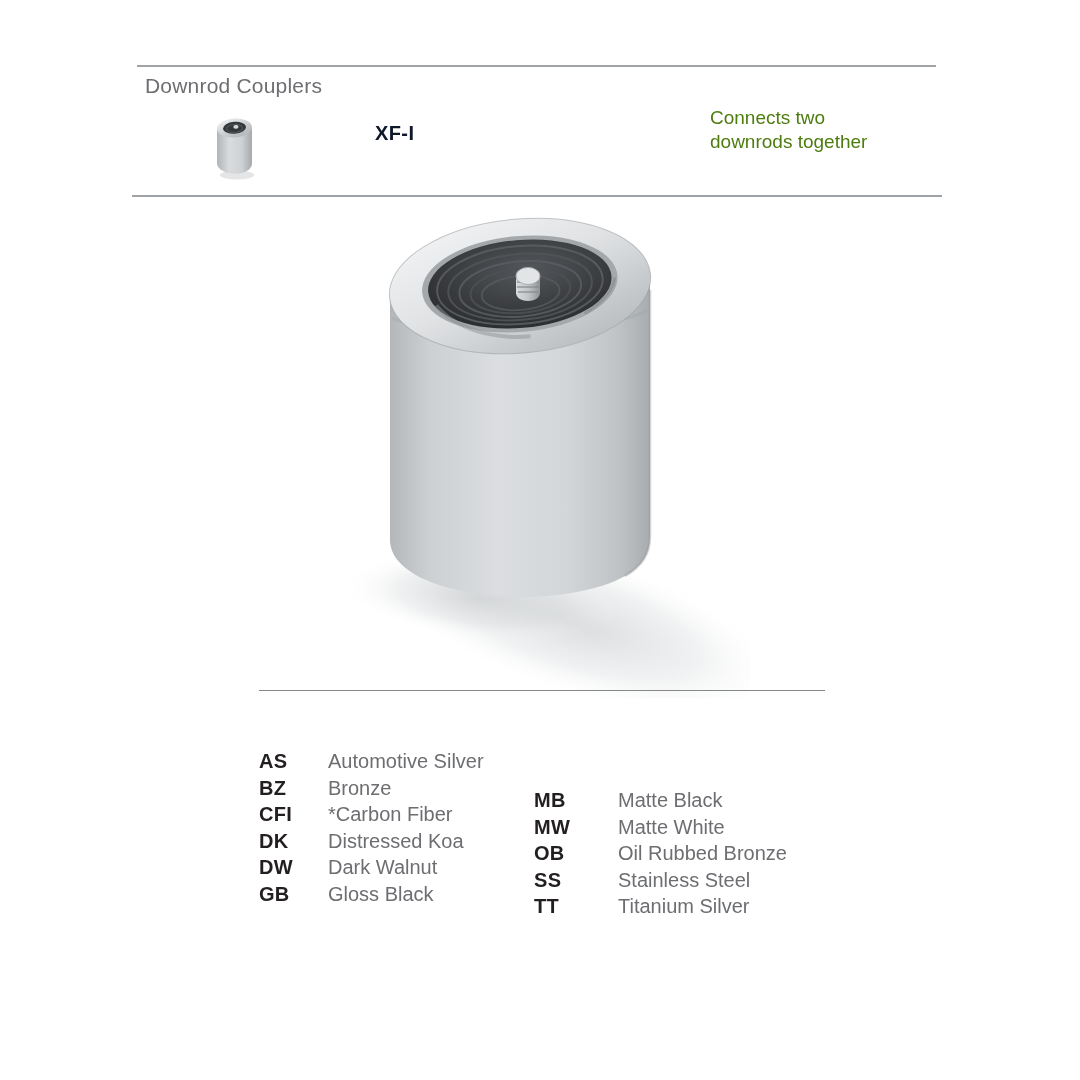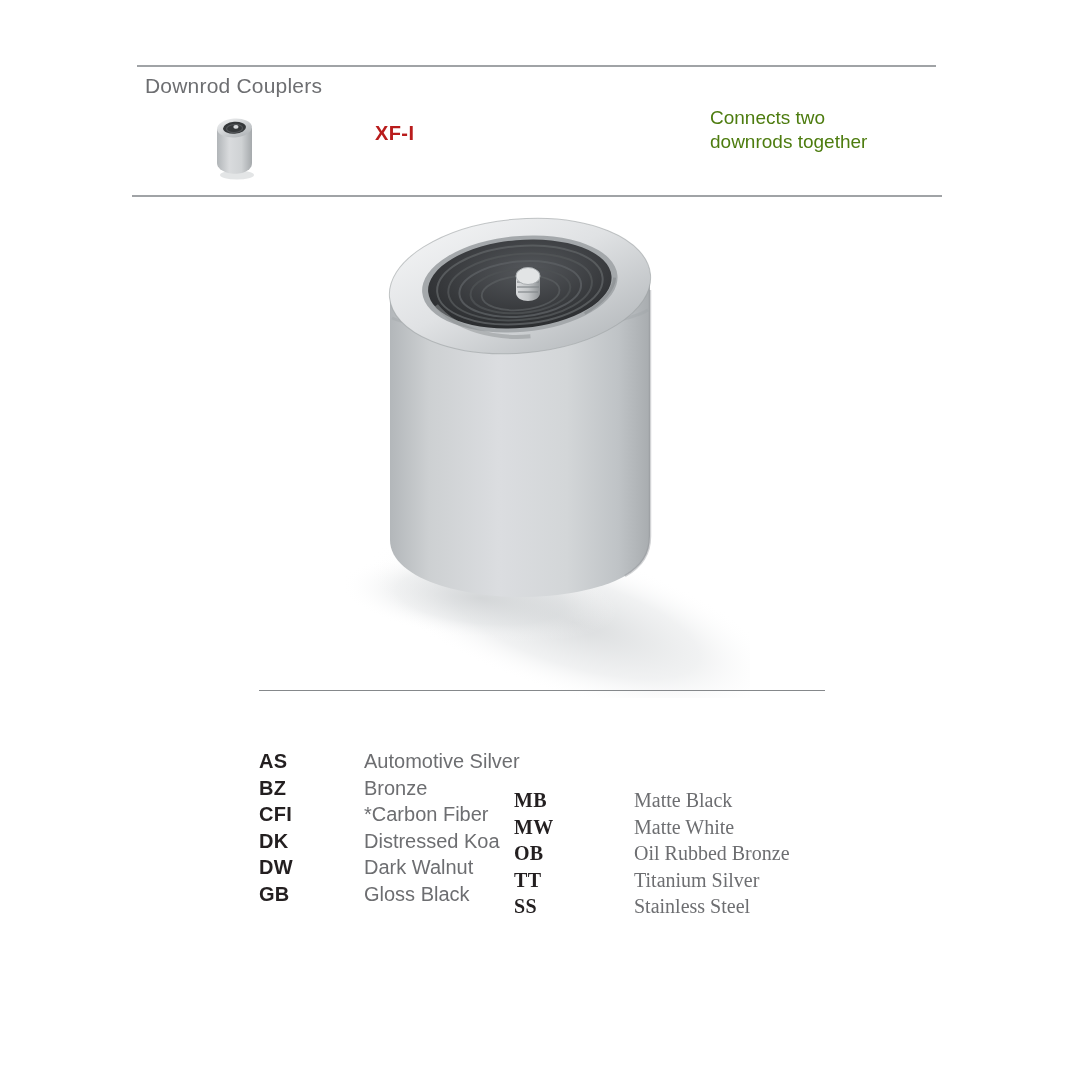--- a/index.html
+++ b/index.html
@@ -16,36 +16,36 @@
   .rule-header { left: 132px; top: 195px; width: 810px; }
   .rule-legend { left: 259px; top: 690px; width: 566px; height: 1px; background: #85888b; }
 
   .page-title {
     position: absolute; left: 145px; top: 74px;
     font-size: 21px; color: #6d6e71; letter-spacing: 0.2px;
   }
   .thumb { position: absolute; left: 211px; top: 117px; }
   .model {
     position: absolute; left: 375px; top: 122px;
-    font-size: 20px; font-weight: bold; color: #b91c1c; letter-spacing: 0.4px;
+    font-size: 20px; font-weight: bold; color: #0f172a; letter-spacing: 0.4px;
   }
   .description {
     position: absolute; left: 710px; top: 106px; width: 200px;
     font-size: 19px; line-height: 24px; color: #4d7c0f;
   }
   .photo { position: absolute; left: 330px; top: 198px; }
 
   .finish-col { position: absolute; font-size: 20px; }
   .finish-col-left  { left: 259px; top: 748px; }
-  .finish-col-right { left: 514px; top: 787px; font-family: Liberation Serif, serif; }
+  .finish-col-right { left: 534px; top: 787px; }
   .finish-row { display: flex; align-items: flex-start; height: 26.5px; line-height: 26.5px; }
   .finish-code { font-weight: bold; color: #231f20; flex: none; letter-spacing: 0.3px; }
   .finish-col-left  .finish-code { width: 69px; }
   .finish-col-right .finish-code { width: 84px; }
-  .finish-label { color: #6d6e71; white-space: nowrap; margin-left: 36px; }
+  .finish-label { color: #6d6e71; white-space: nowrap; }
 </style>
 </head>
 <body>
 
 <div class="page">
 
   <div class="rule rule-top"></div>
 
   <div class="page-title">Downrod Couplers</div>
 
@@ -179,22 +179,22 @@
       </div>
       <div class="finish-row">
         <span class="finish-code">MW</span>
         <span class="finish-label">Matte White</span>
       </div>
       <div class="finish-row">
         <span class="finish-code">OB</span>
         <span class="finish-label">Oil Rubbed Bronze</span>
       </div>
       <div class="finish-row">
+        <span class="finish-code">SS</span>
+        <span class="finish-label">Stainless Steel</span>
+      </div>
+      <div class="finish-row">
         <span class="finish-code">TT</span>
         <span class="finish-label">Titanium Silver</span>
       </div>
-      <div class="finish-row">
-        <span class="finish-code">SS</span>
-        <span class="finish-label">Stainless Steel</span>
-      </div>
     </div>
 
 </div>
 
 </body></html>

